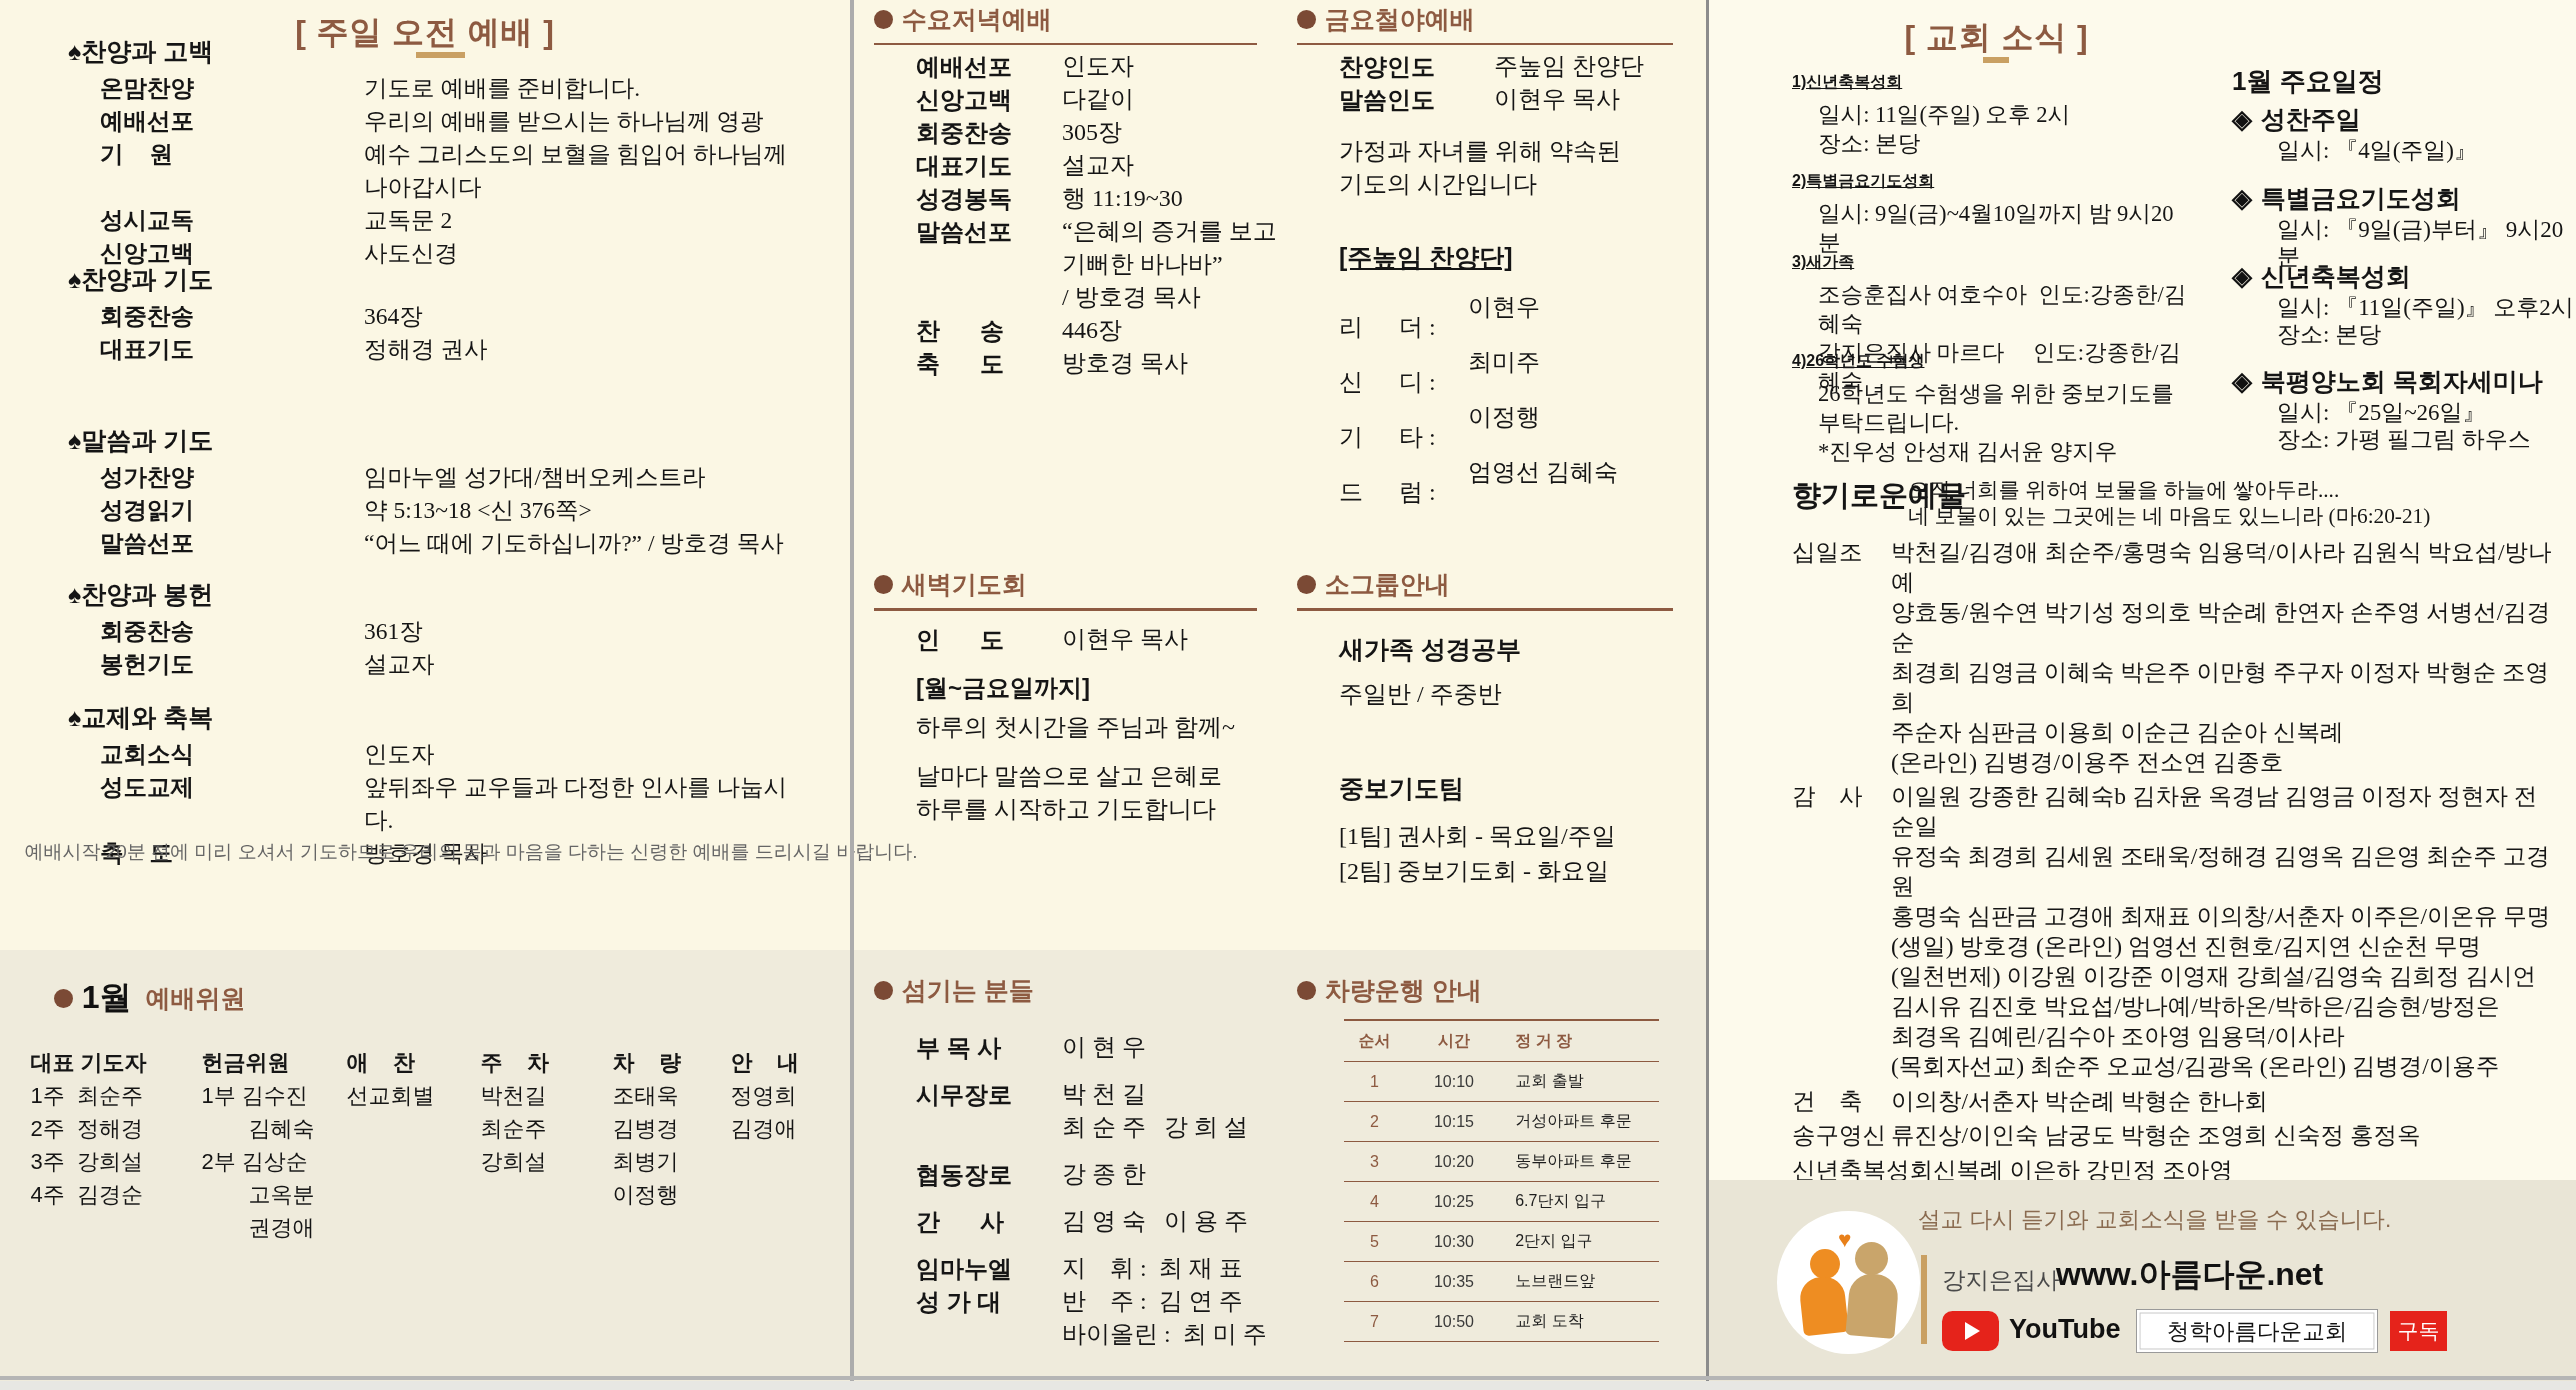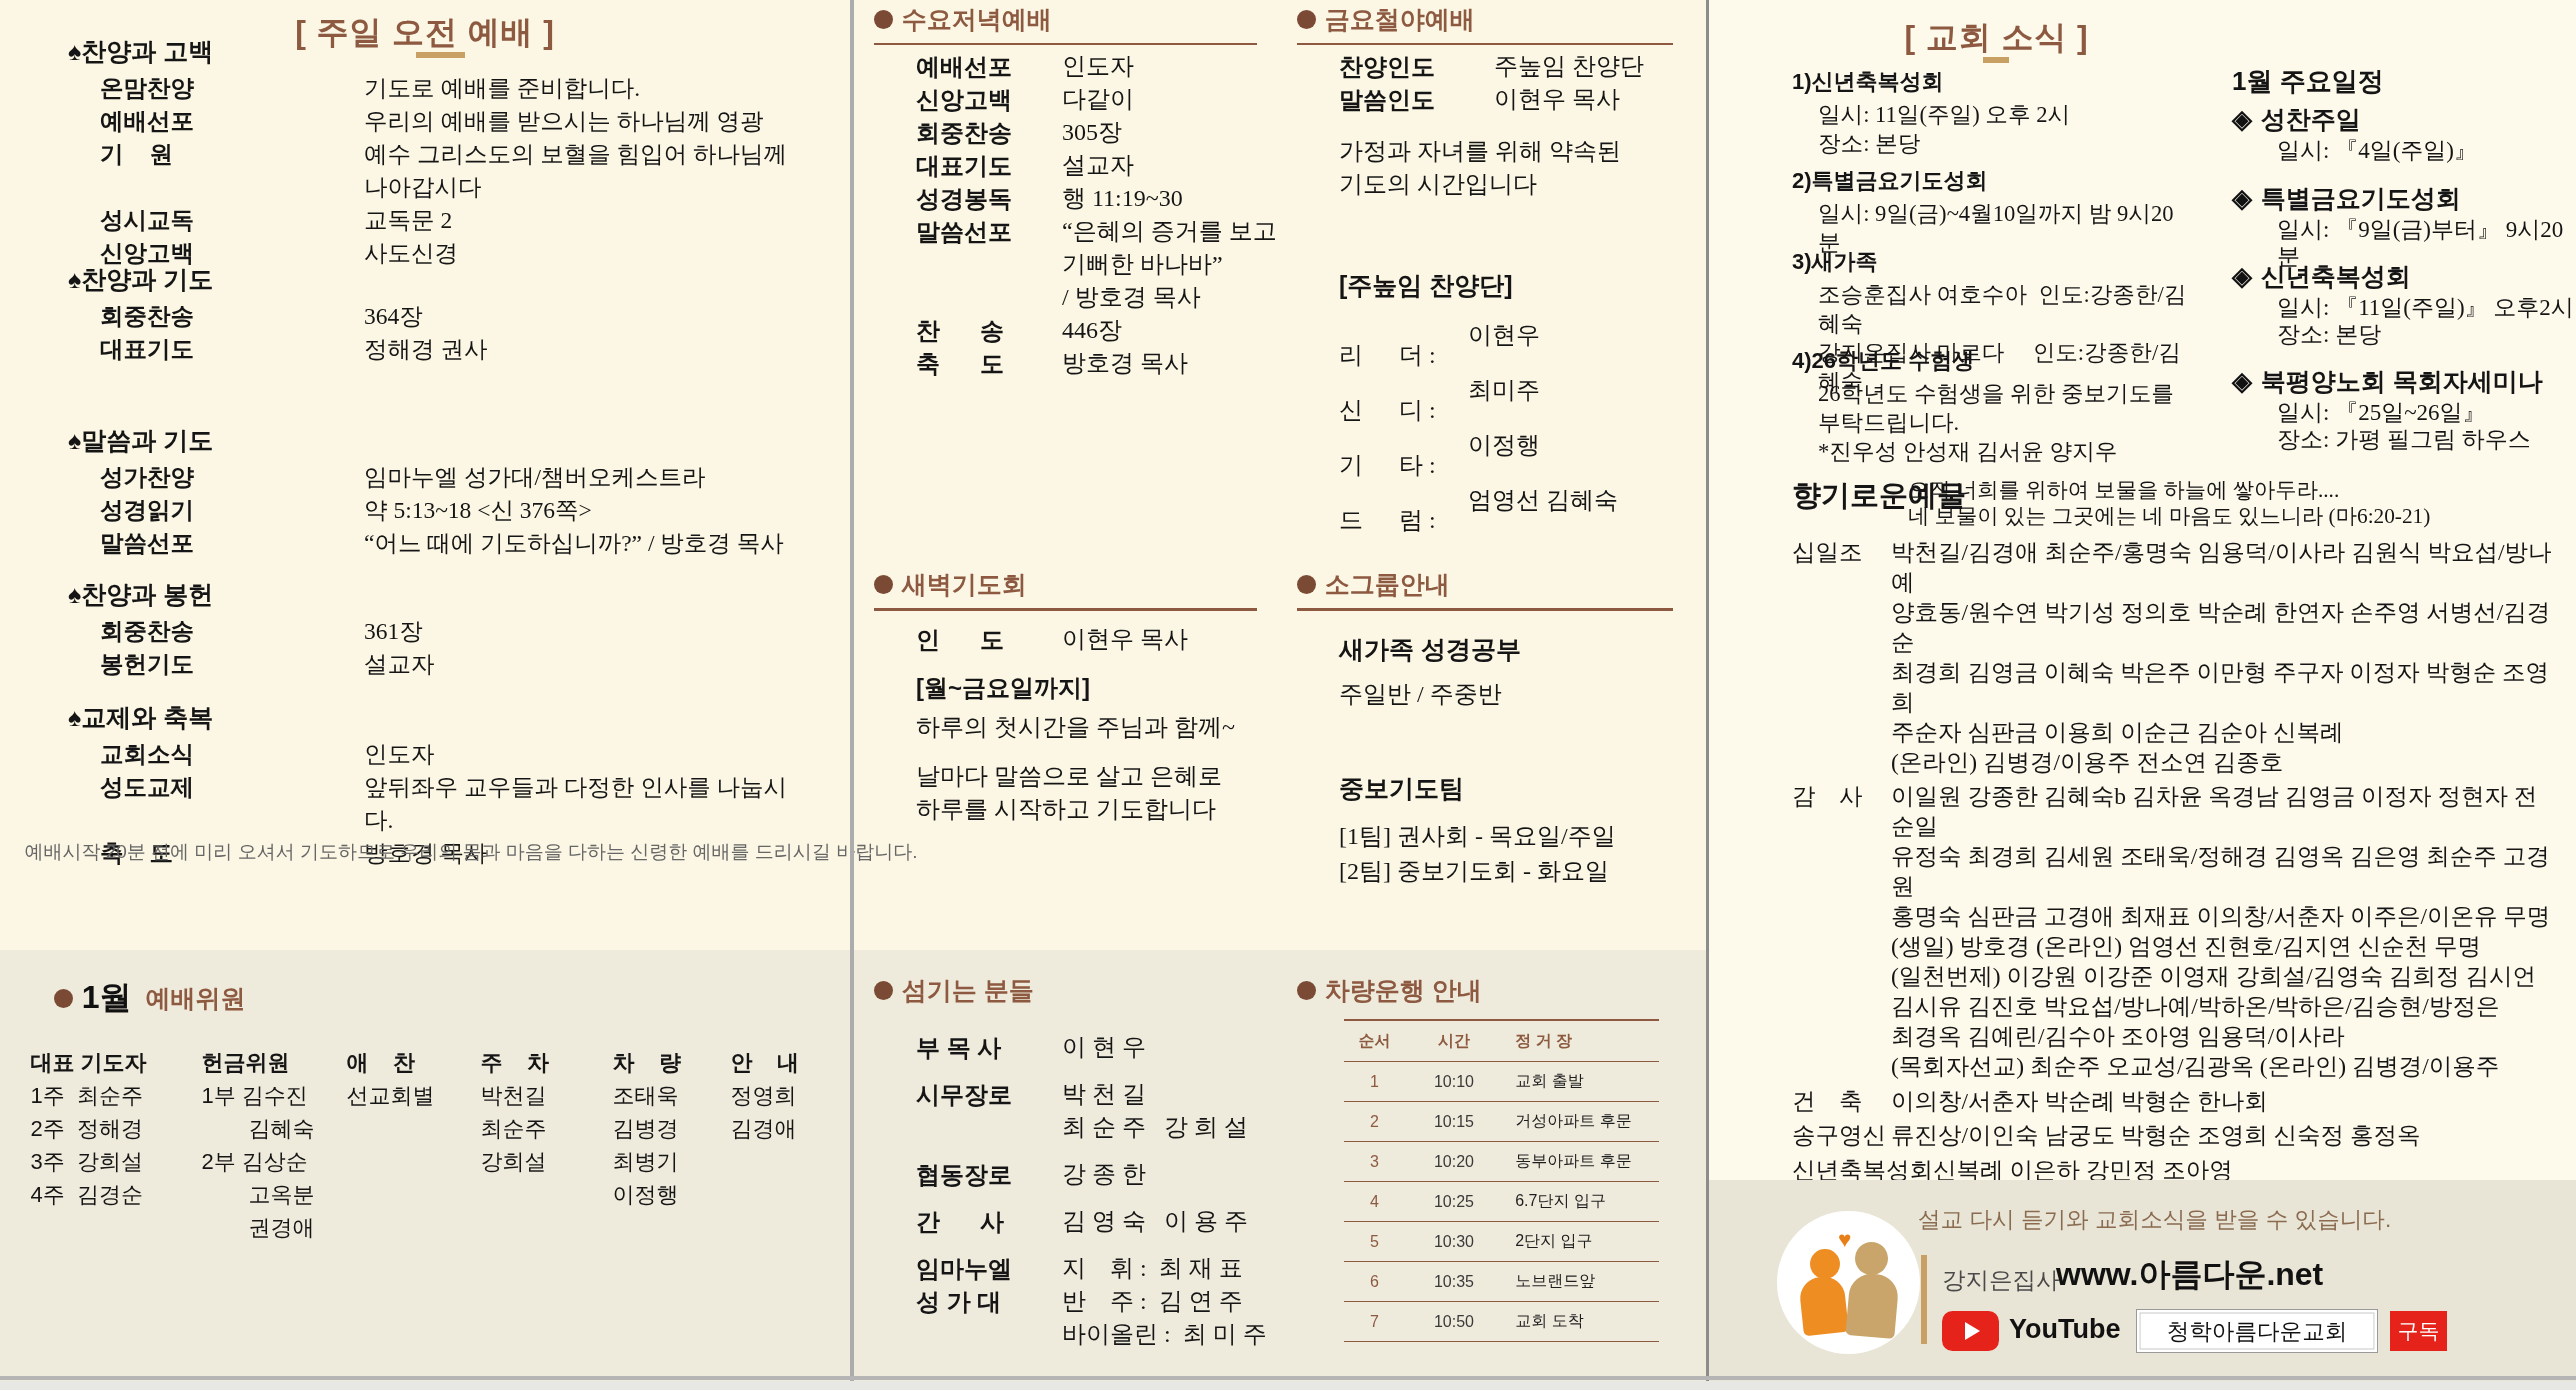--- a/index.html
+++ b/index.html
@@ -52,21 +52,21 @@
   
   .van{position:absolute;left:47px;width:315px;border-top:2.6px solid #8D5A41;font-size:16px;}
   .van .vr{display:grid;grid-template-columns:61px 98px 1fr;border-bottom:1.7px solid #8D5A41;align-items:center;height:39px;}
   .van .vh{height:40px;border-bottom:1.7px solid #8D5A41;color:#8D5A41;font-weight:bold;}
   .van .c1{text-align:center;color:#8D5A41;}
   .van .c2{text-align:center;color:#3A3A3A;}
   .van .c3{padding-left:12.2px;color:#1d1d1d;}
   .van .vh span{color:#8D5A41;white-space:pre;}
   
   .news-item{position:absolute;width:401px;}
-  .ni-head{font-size:22px;font-weight:bold;line-height:26px;margin-bottom:5.2px;white-space:pre;}
+  .ni-head{font-size:16px;font-weight:bold;line-height:26px;margin-bottom:5.2px;white-space:pre;text-decoration:underline;}
   .ni-line{padding-left:26px;font-size:22.6px;line-height:29px;font-family:"Liberation Serif",serif;white-space:pre-wrap;}
   .sch-title{position:absolute;font-size:26px;font-weight:bold;white-space:pre;}
   .sch-entry{position:absolute;width:348px;}
   .se-head{display:flex;align-items:center;font-size:25px;font-weight:bold;line-height:27px;margin-bottom:4.4px;white-space:pre;}
   .dia{font-size:26px;margin-right:8.7px;color:#111;}
   .se-line{padding-left:45px;font-size:23px;line-height:27px;font-family:"Liberation Serif",serif;white-space:pre-wrap;}
   .off-title{position:absolute;font-size:29px;font-weight:bold;white-space:pre;}
   .off-verse{position:absolute;font-size:21.3px;line-height:26px;font-family:"Liberation Serif",serif;white-space:pre-wrap;}
   .off-lists{position:absolute;width:767px;}
   .off-row{display:flex;margin-bottom:4.4px;}
@@ -340,21 +340,21 @@
         <div class="mrow">
             <span class="l" style="width:155px;">찬양인도</span>
             <span class="v">주높임 찬양단</span>
           </div>
         <div class="mrow">
             <span class="l" style="width:155px;">말씀인도</span>
             <span class="v">이현우 목사</span>
           </div>
         <div class="mpara" style="margin-top:19px;">가정과 자녀를 위해 약속된
 기도의 시간입니다</div>
-        <div class="team-title" style="margin-top:68px;">[주높임 찬양단]</div>
+        <div class="team-title" style="margin-top:40px;text-decoration:underline;">[주높임 찬양단]</div>
         <div style="margin-top:15.7px;">
           <div class="trow">
               <span class="l">리      더 :</span>
               <span class="v">이현우</span>
             </div>
           <div class="trow">
               <span class="l">신      디 :</span>
               <span class="v">최미주</span>
             </div>
           <div class="trow">

